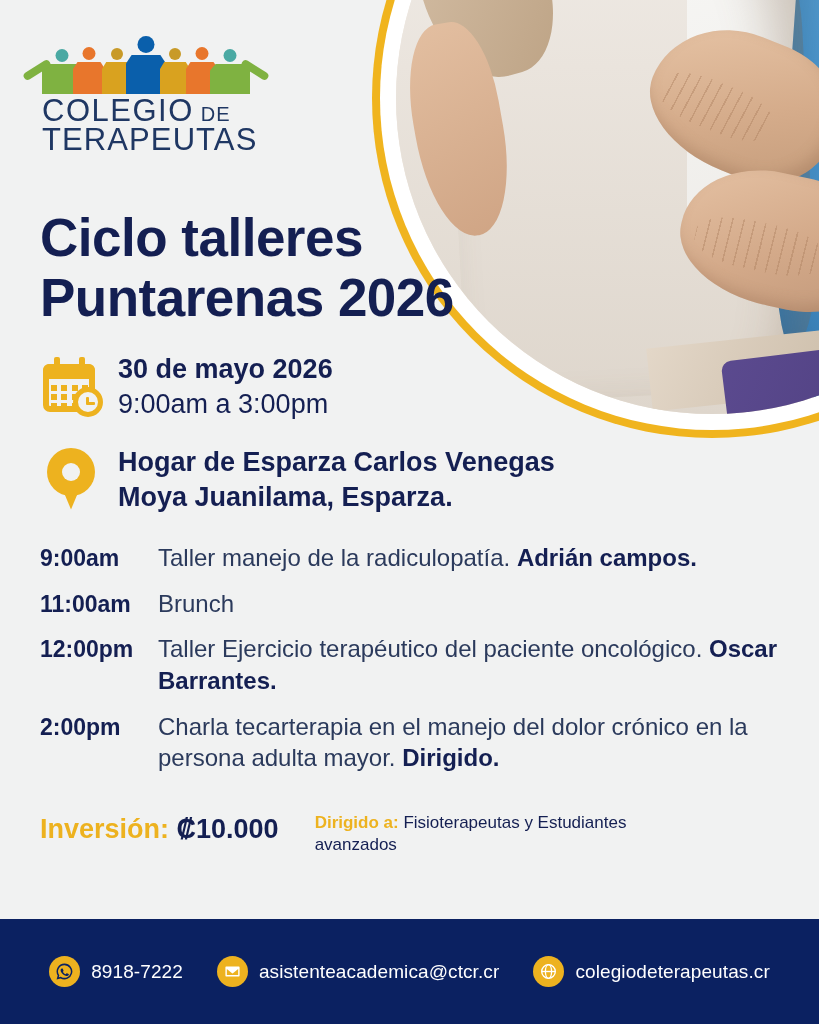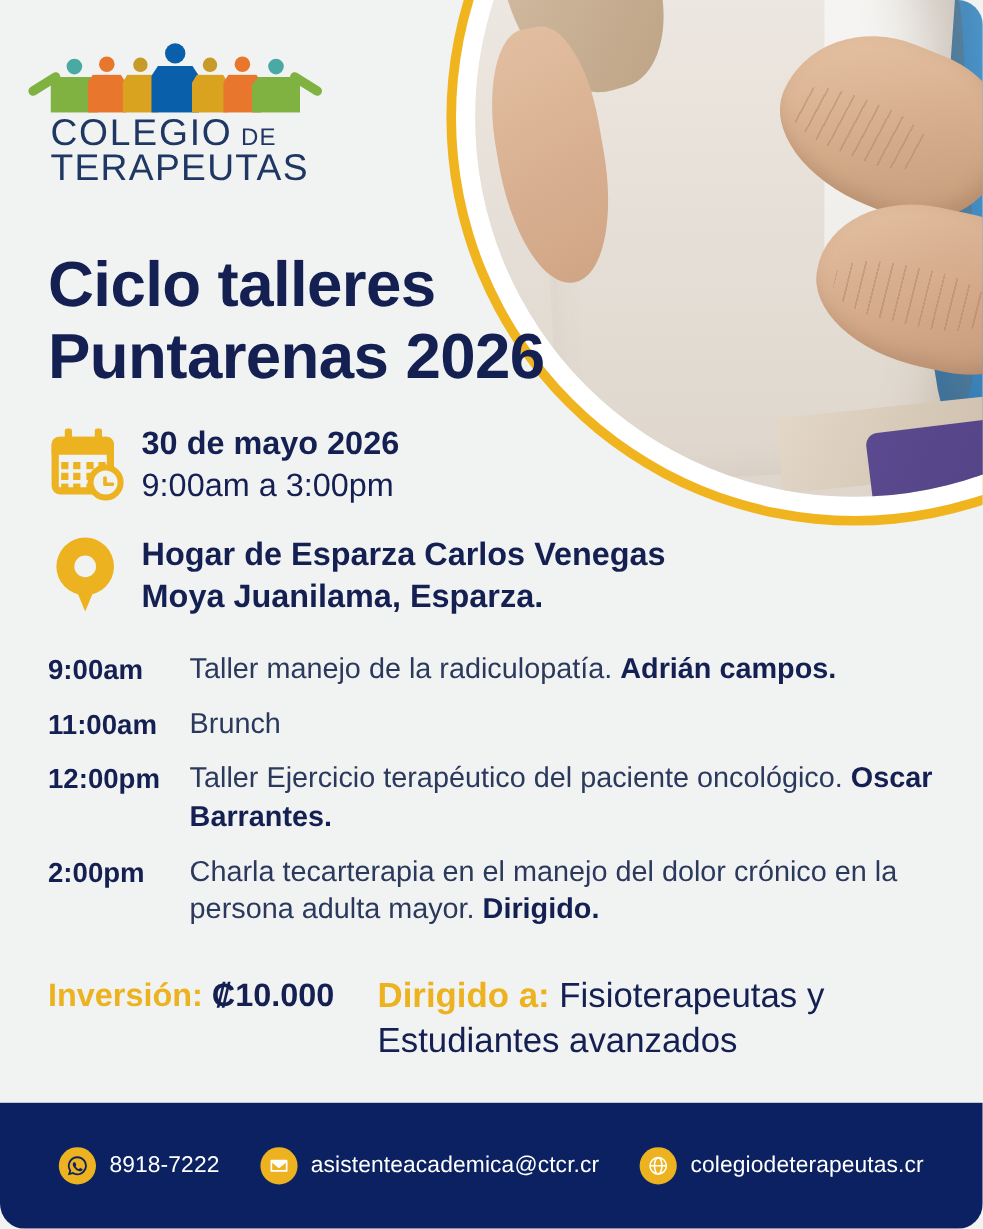--- a/index.html
+++ b/index.html
@@ -14,21 +14,20 @@
     font-family: "Liberation Sans", sans-serif;
     -webkit-font-smoothing: antialiased;
   }
 
   .poster {
     position: relative;
     width: 819px;
     height: 1024px;
     background: #f1f2f2;
     overflow: hidden;
-    border-radius: 21px;
   }
 
   
   .photo-wrap {
     position: absolute;
     top: -232px;
     left: 382px;
     width: 660px;
     height: 660px;
     border-radius: 50%;
@@ -339,21 +338,21 @@
   .price-block {
     font-size: 27px;
     line-height: 1.3;
     color: #141f52;
     font-weight: 700;
     white-space: nowrap;
   }
   .price-block .label { color: #edb21f; }
   .price-block .amount { color: #141f52; font-weight: 700; }
   .aud-block {
-    font-size: 29px;
+    font-size: 17px;
     line-height: 1.3;
     color: #141f52;
     width: 390px;
   }
   .aud-block .label { color: #edb21f; font-weight: 700; }
   .aud-block .value { font-weight: 400; color: #141f52; }
 
   
   .footer {
     position: absolute;

